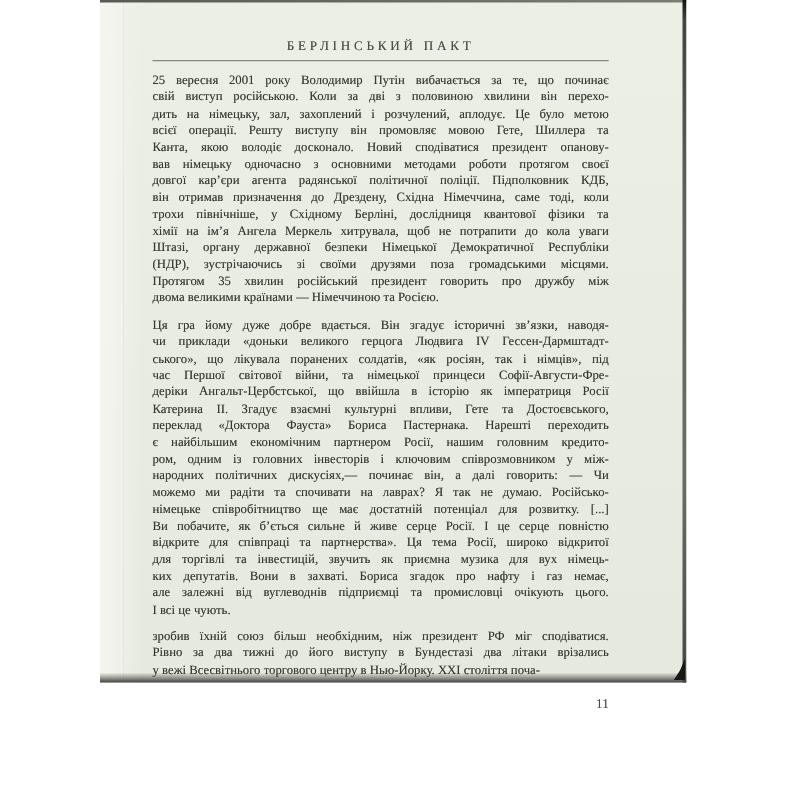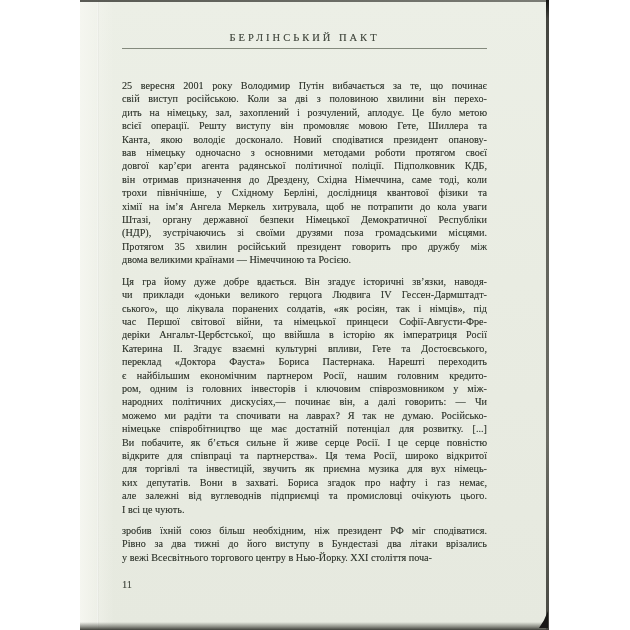--- a/index.html
+++ b/index.html
@@ -6,21 +6,21 @@
   body {
     width: 630px; height: 630px;
     background: #ffffff;
     font-family: "Liberation Serif", "DejaVu Serif", serif;
     overflow: hidden;
   }
   .stage { position: relative; width: 630px; height: 630px; background: #ffffff; }
 
   
   .book-page {
-    position: absolute; left: 80px; top: 0; width: 469px; height: 630px;
+    position: absolute; left: 80px; top: 0; width: 469px; height: 546px;
     background: linear-gradient(to bottom, #ecefe6 0%, #e9ece2 45%, #e6e9df 100%);
   }
   
   .gutter-light {
     position: absolute; left: 0; top: 0; width: 34px; height: 100%;
     background: linear-gradient(to right, #f5f6f0 0%, rgba(245,246,240,0) 100%);
   }
   .gutter-crease {
     position: absolute; left: 17px; top: 0; width: 2px; height: 100%;
     background: linear-gradient(to right, rgba(255,255,255,0.55), rgba(120,124,112,0.10));
@@ -55,35 +55,35 @@
     font-size: 10.5px; line-height: 12px;
     letter-spacing: 3px;
     color: #474d43;
     text-shadow: 0 0 0.5px rgba(71,77,67,0.55);
   }
   .head-rule {
     margin-top: 4px;
     border: 0; border-top: 1px solid #848a7d;
     height: 0;
   }
-  .body-text { margin-top: 30px; }
+  .body-text { margin-top: 9px; }
   .para { margin: 0 0 8px 0; }
   .para:last-child { margin-bottom: 0; }
   .line {
     font-size: 10.2px;
     line-height: 13.4px;
     text-align: justify;
     text-align-last: justify;
     text-shadow: 0 0 0.5px rgba(52,58,49,0.5);
     white-space: normal;
   }
   .line.last { text-align-last: left; }
   .page-number {
     margin-top: 14px;
-    text-align: left;
+    text-align: right;
     font-size: 10.5px; line-height: 13px;
     color: #474d43;
     text-shadow: 0 0 0.5px rgba(71,77,67,0.55);
   }
 </style>
 </head>
 <body>
 
 <div class="stage">
   <div class="book-page">

